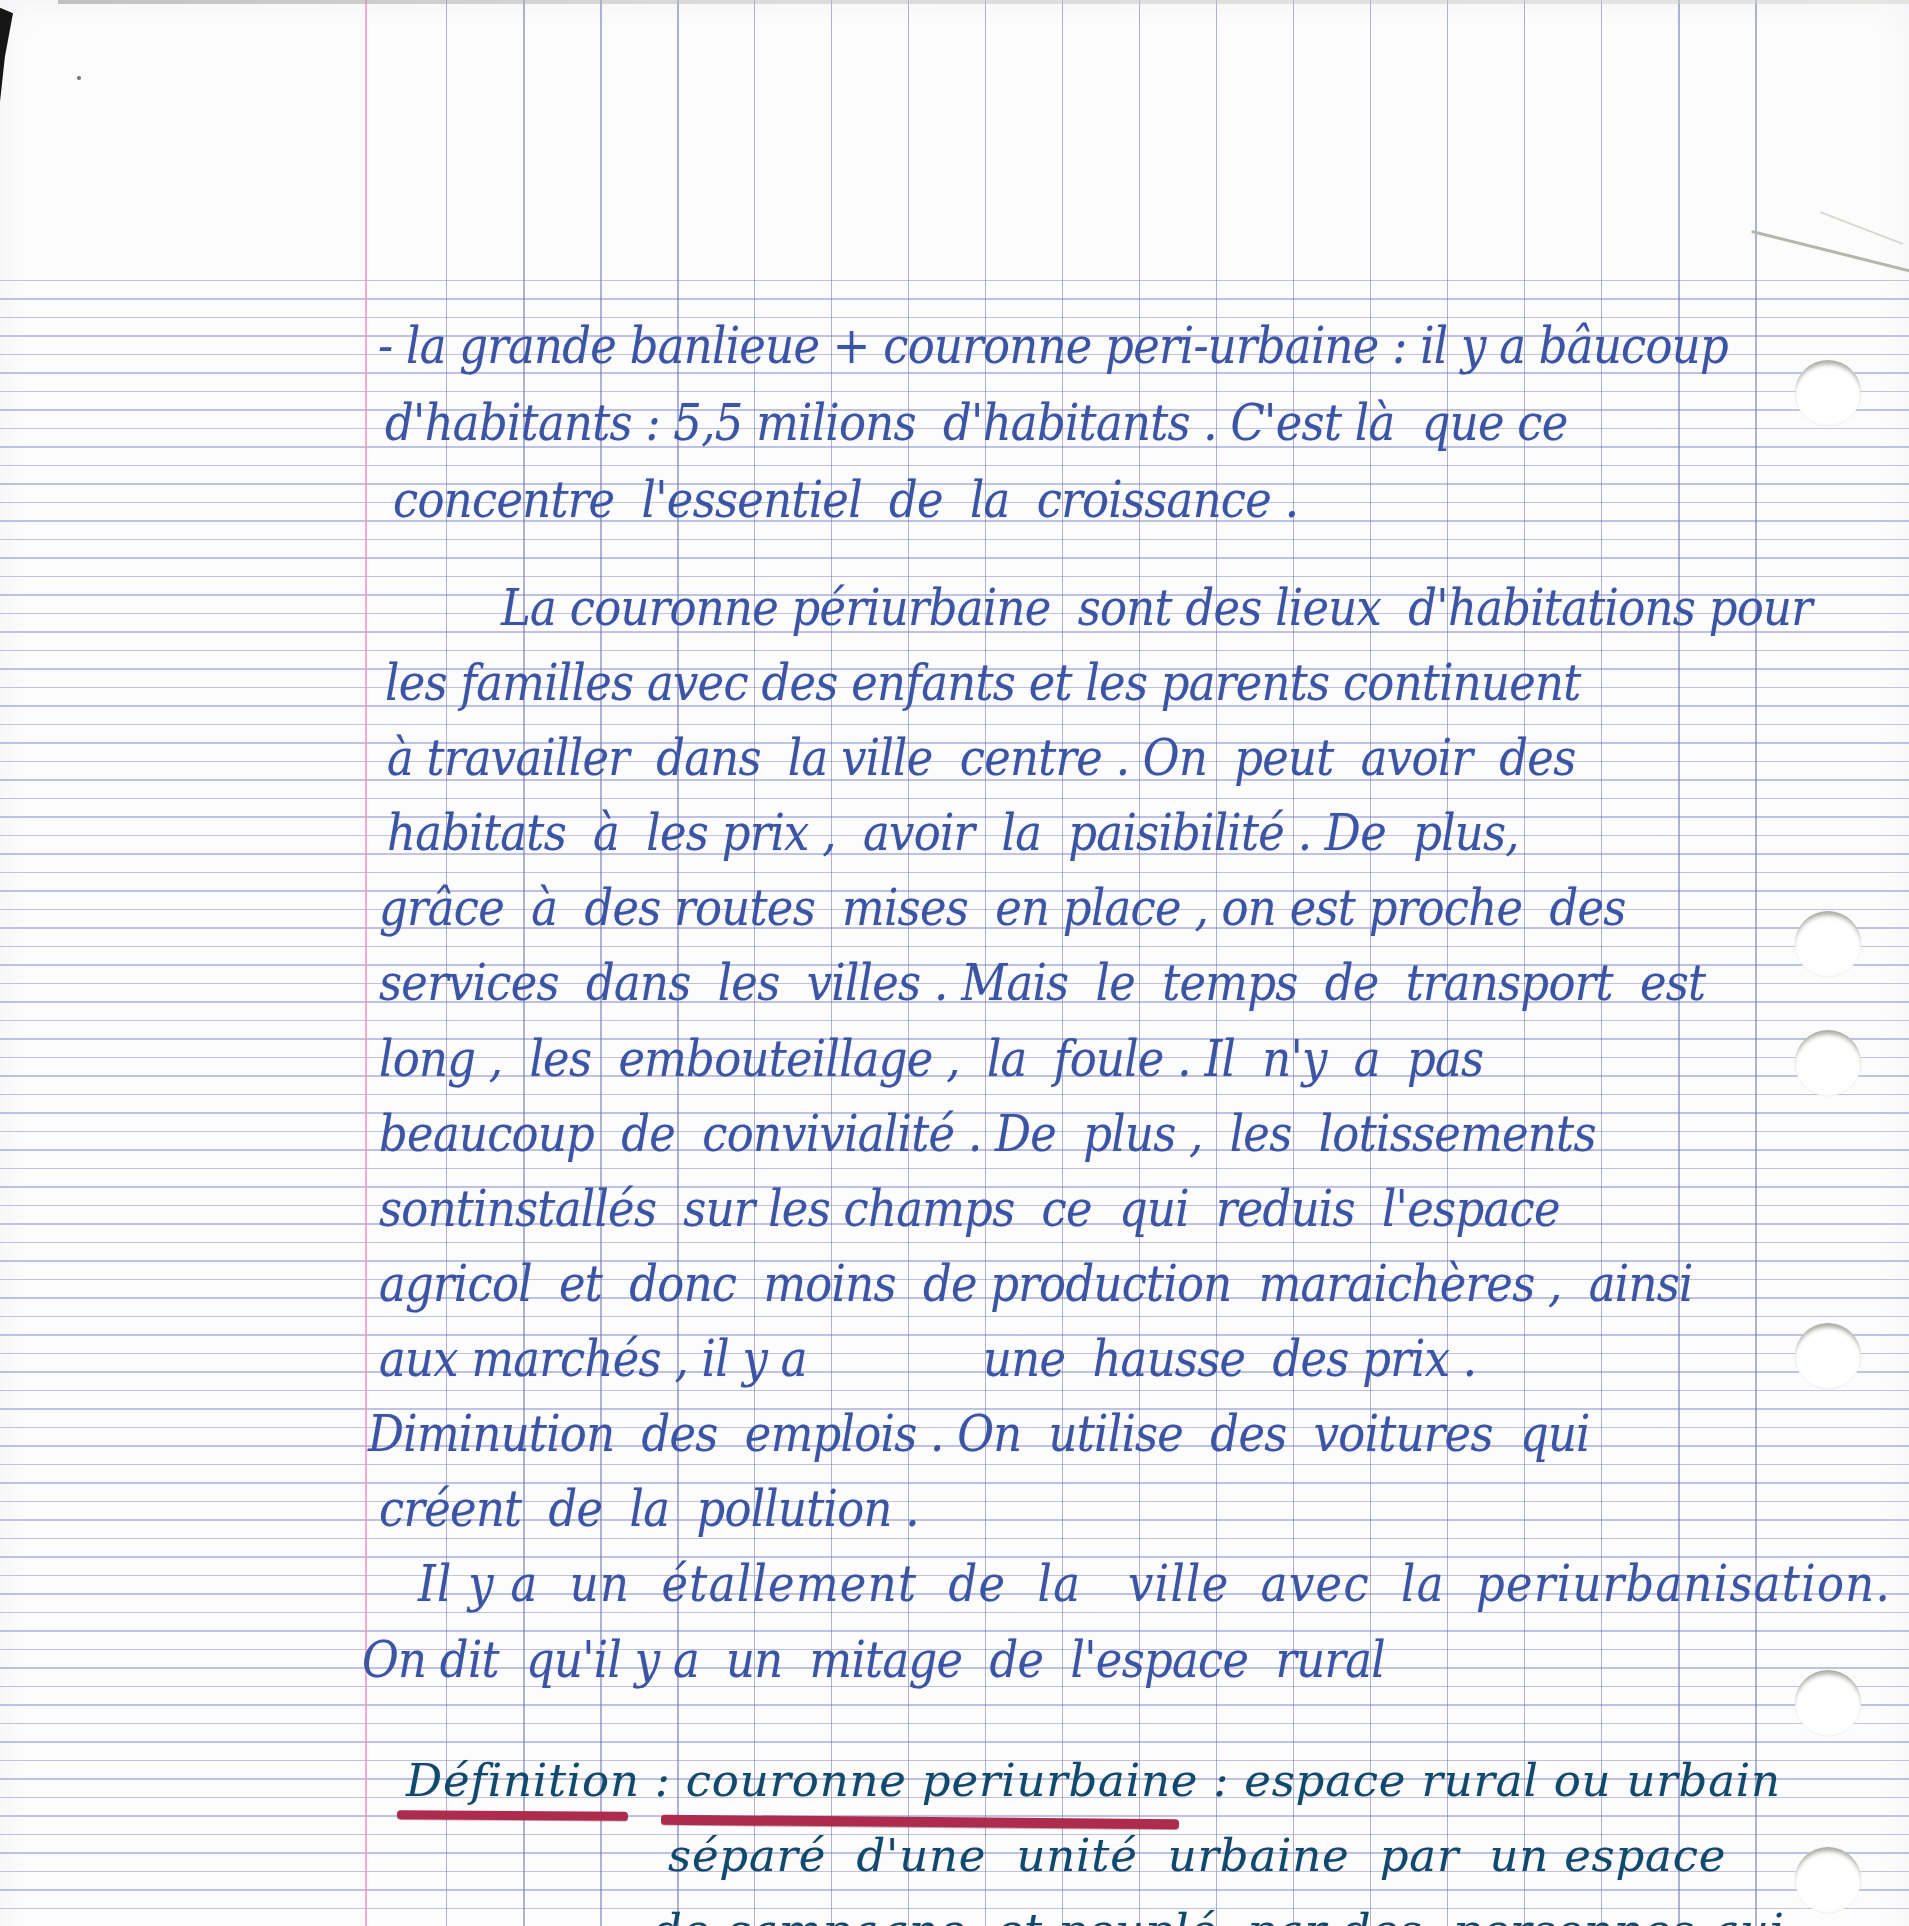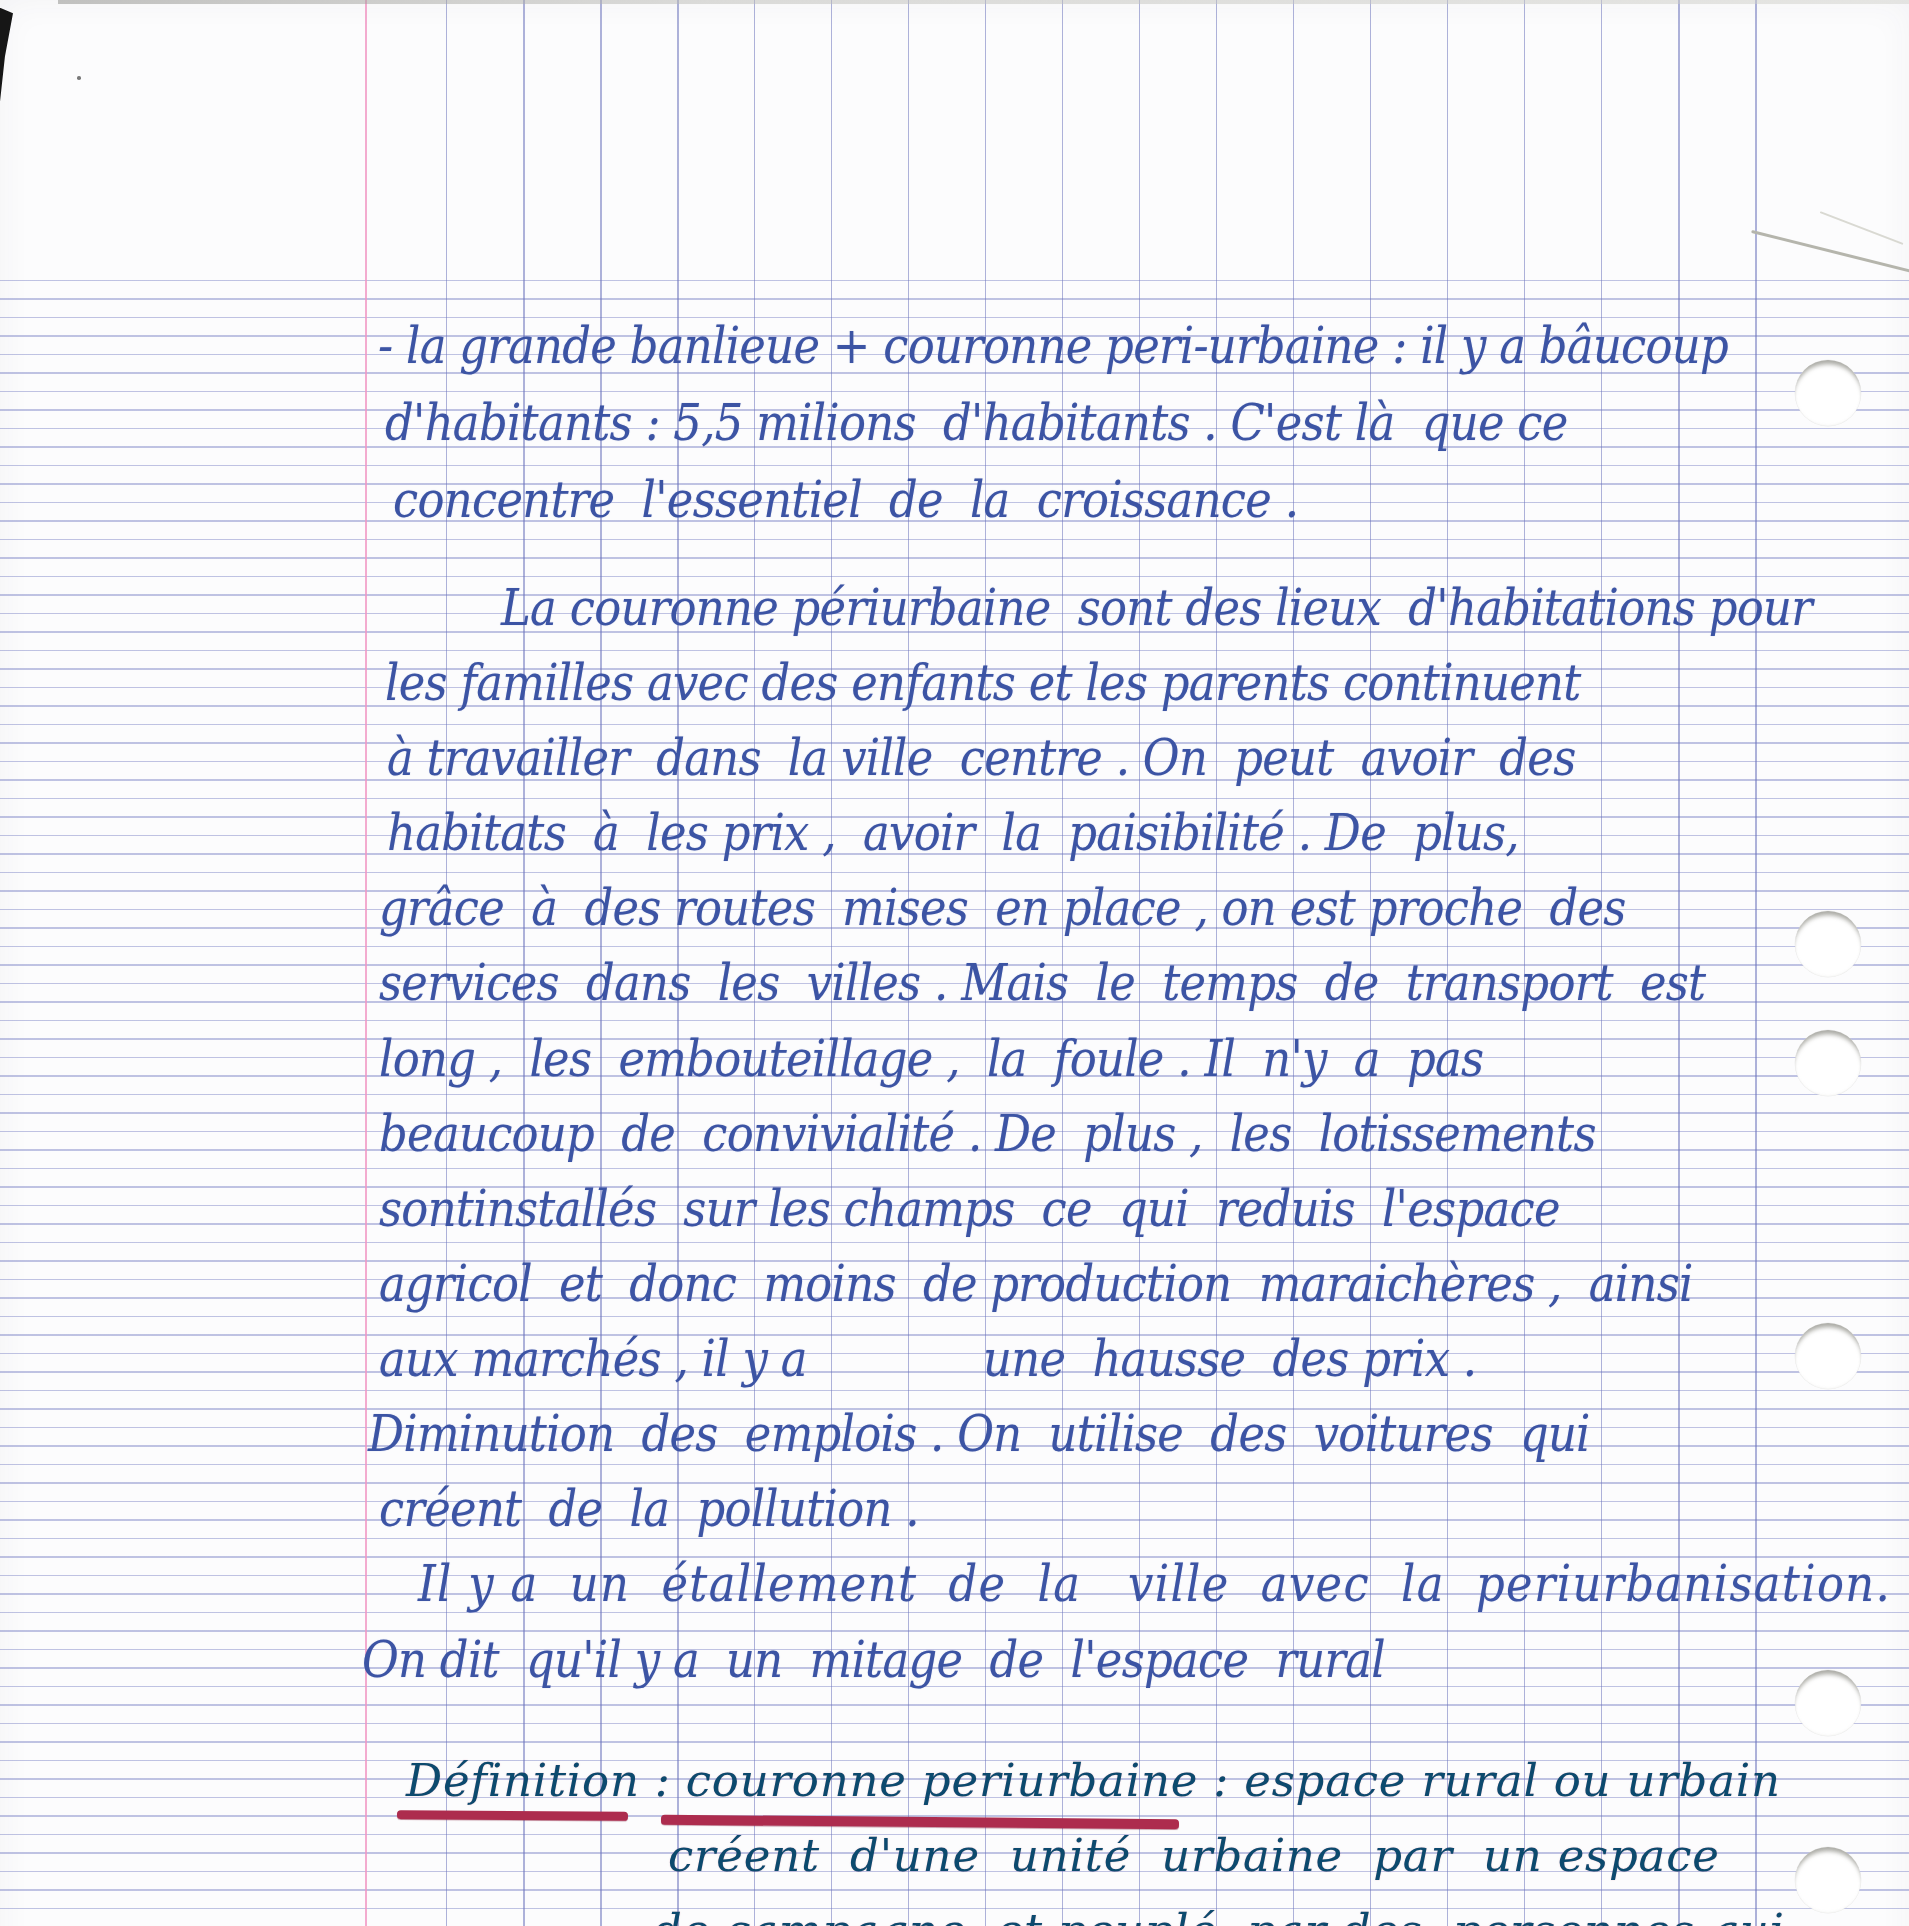--- a/index.html
+++ b/index.html
@@ -74,17 +74,17 @@
   <div class="hw blue" style="top:1404px;left:368px;">Diminution  des  emplois . On  utilise  des  voitures  qui</div>
   <div class="hw blue" style="top:1479px;left:379px;">créent  de  la  pollution .</div>
 
   <div class="hw blue wide" style="top:1554px;left:418px;">Il y a  un  étallement  de  la   ville  avec  la  periurbanisation.</div>
   <div class="hw blue" style="top:1630px;left:362px;">On dit  qu'il y a  un  mitage  de  l'espace  rural</div>
 
   <div class="hw red" style="top:1754px;left:406px;"><span>Définition</span><span> : </span><span>couronne periurbaine</span><span> : espace rural ou urbain</span></div>
   <div class="underline-red" style="left:397px;top:1811px;width:231px;height:8.5px;transform:rotate(0.4deg);"></div>
   <div class="underline-red" style="left:661px;top:1817px;width:518px;height:10px;transform:rotate(0.5deg);"></div>
 
-  <div class="hw red" style="top:1829px;left:668px;">créent  d'une  unité  urbaine  par  un espace</div>
+  <div class="hw red" style="top:1829px;left:668px;">séparé  d'une  unité  urbaine  par  un espace</div>
   <div class="hw red" style="top:1904px;left:653px;">de campagne  et peuplé  par des  personnes qui</div>
 
 </div>
 
 
 </body></html>

